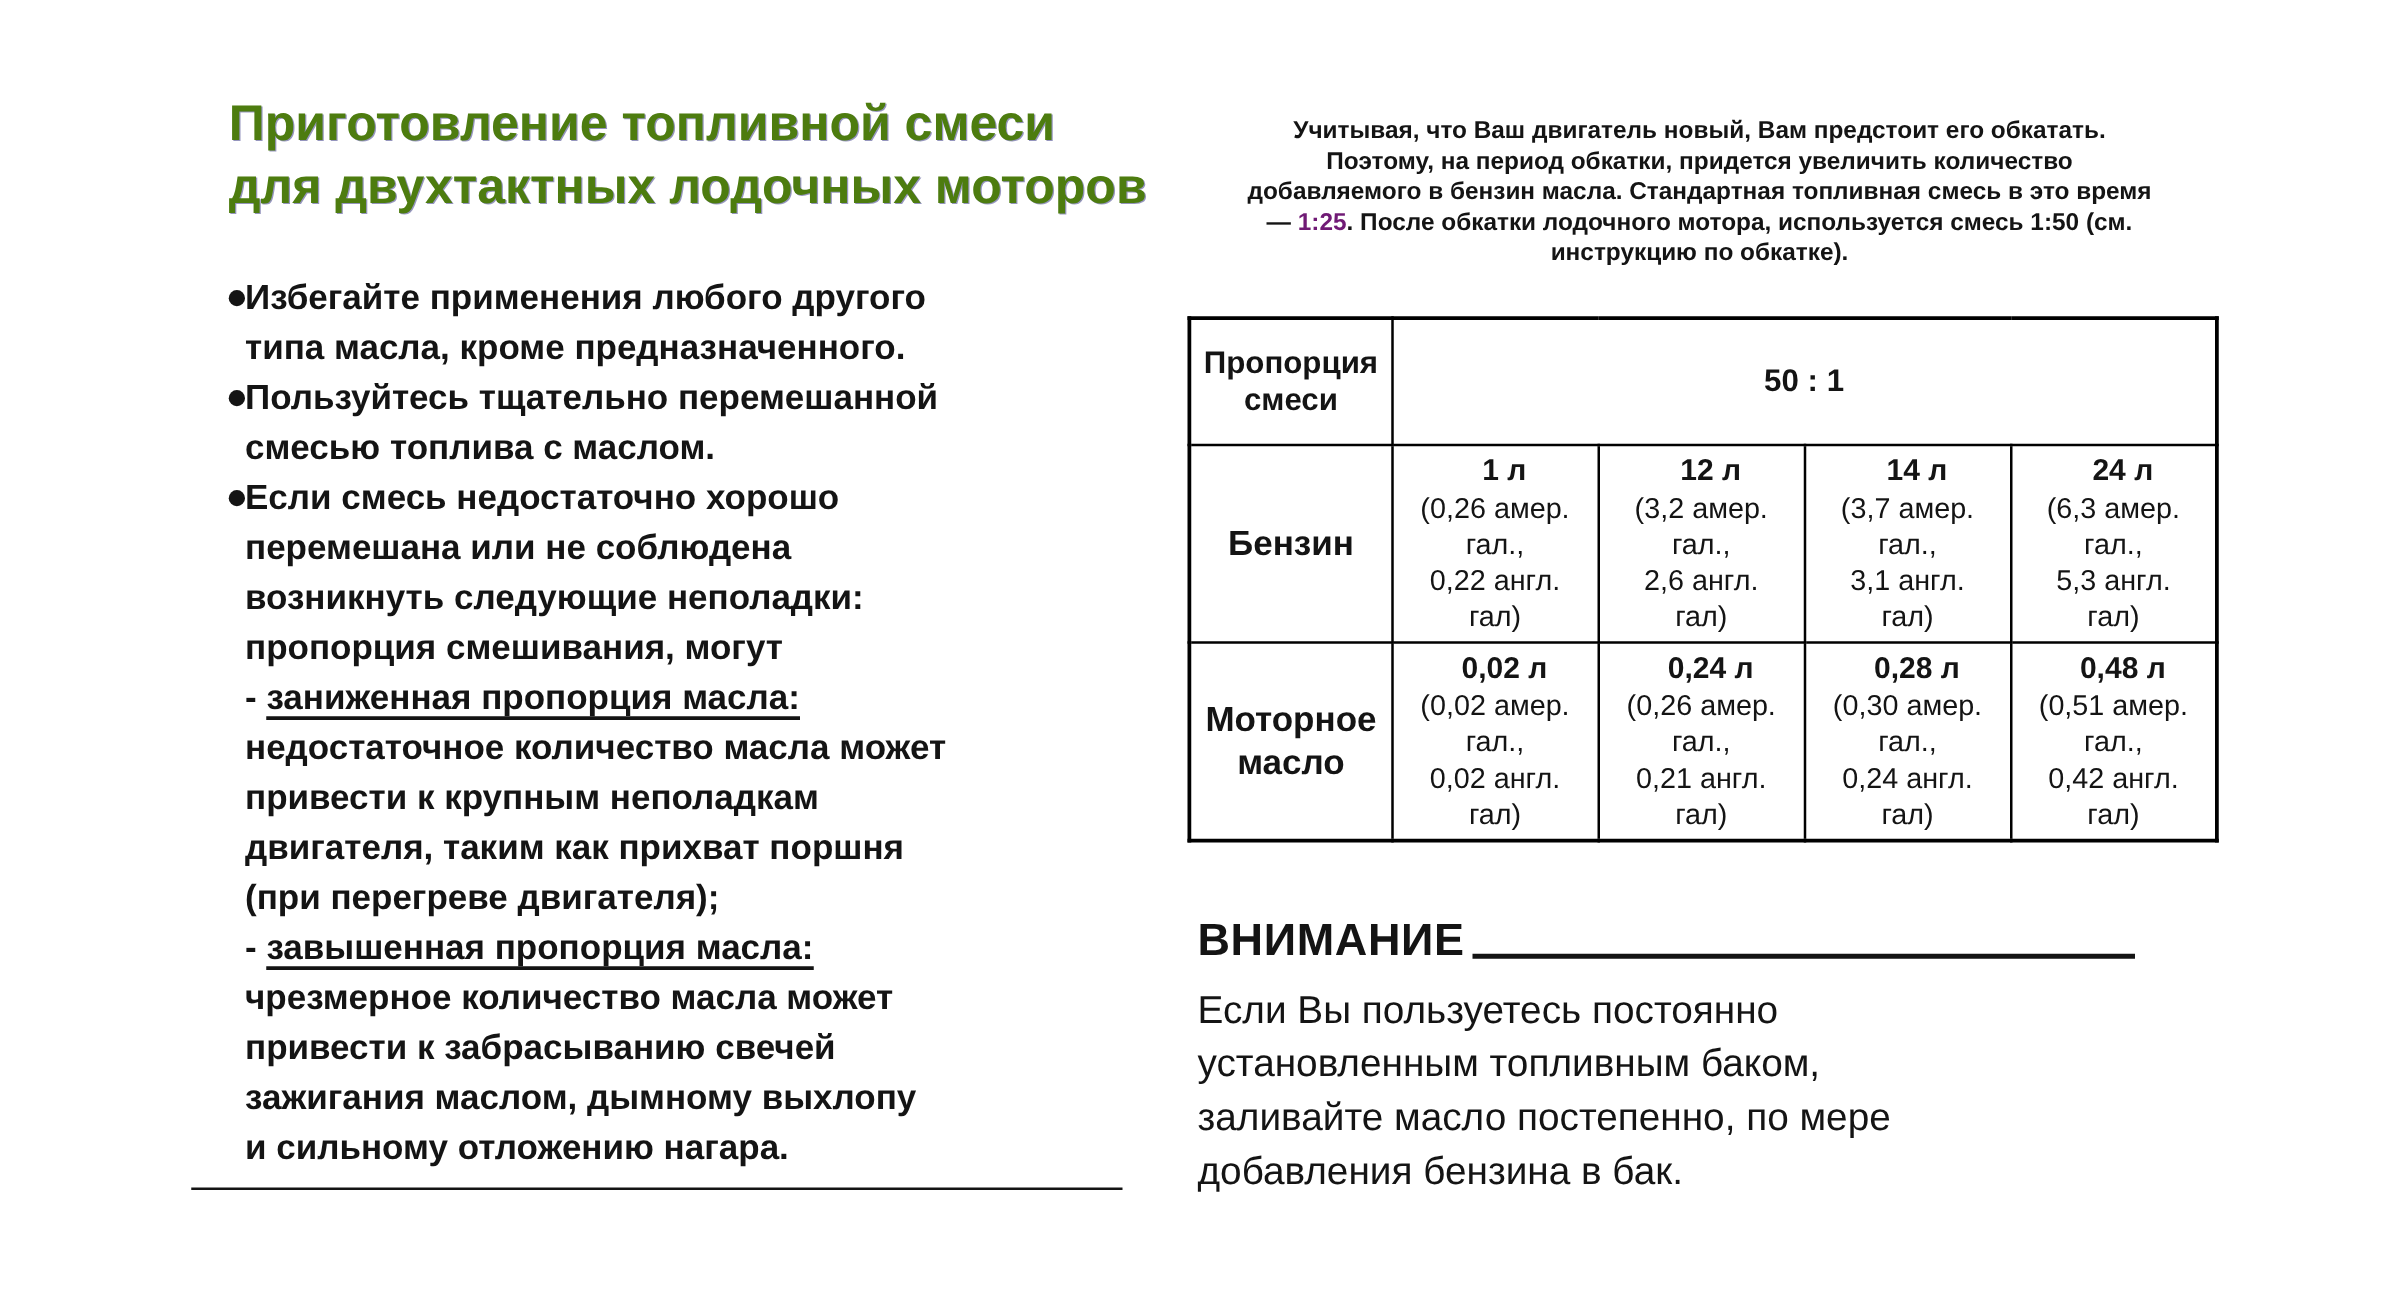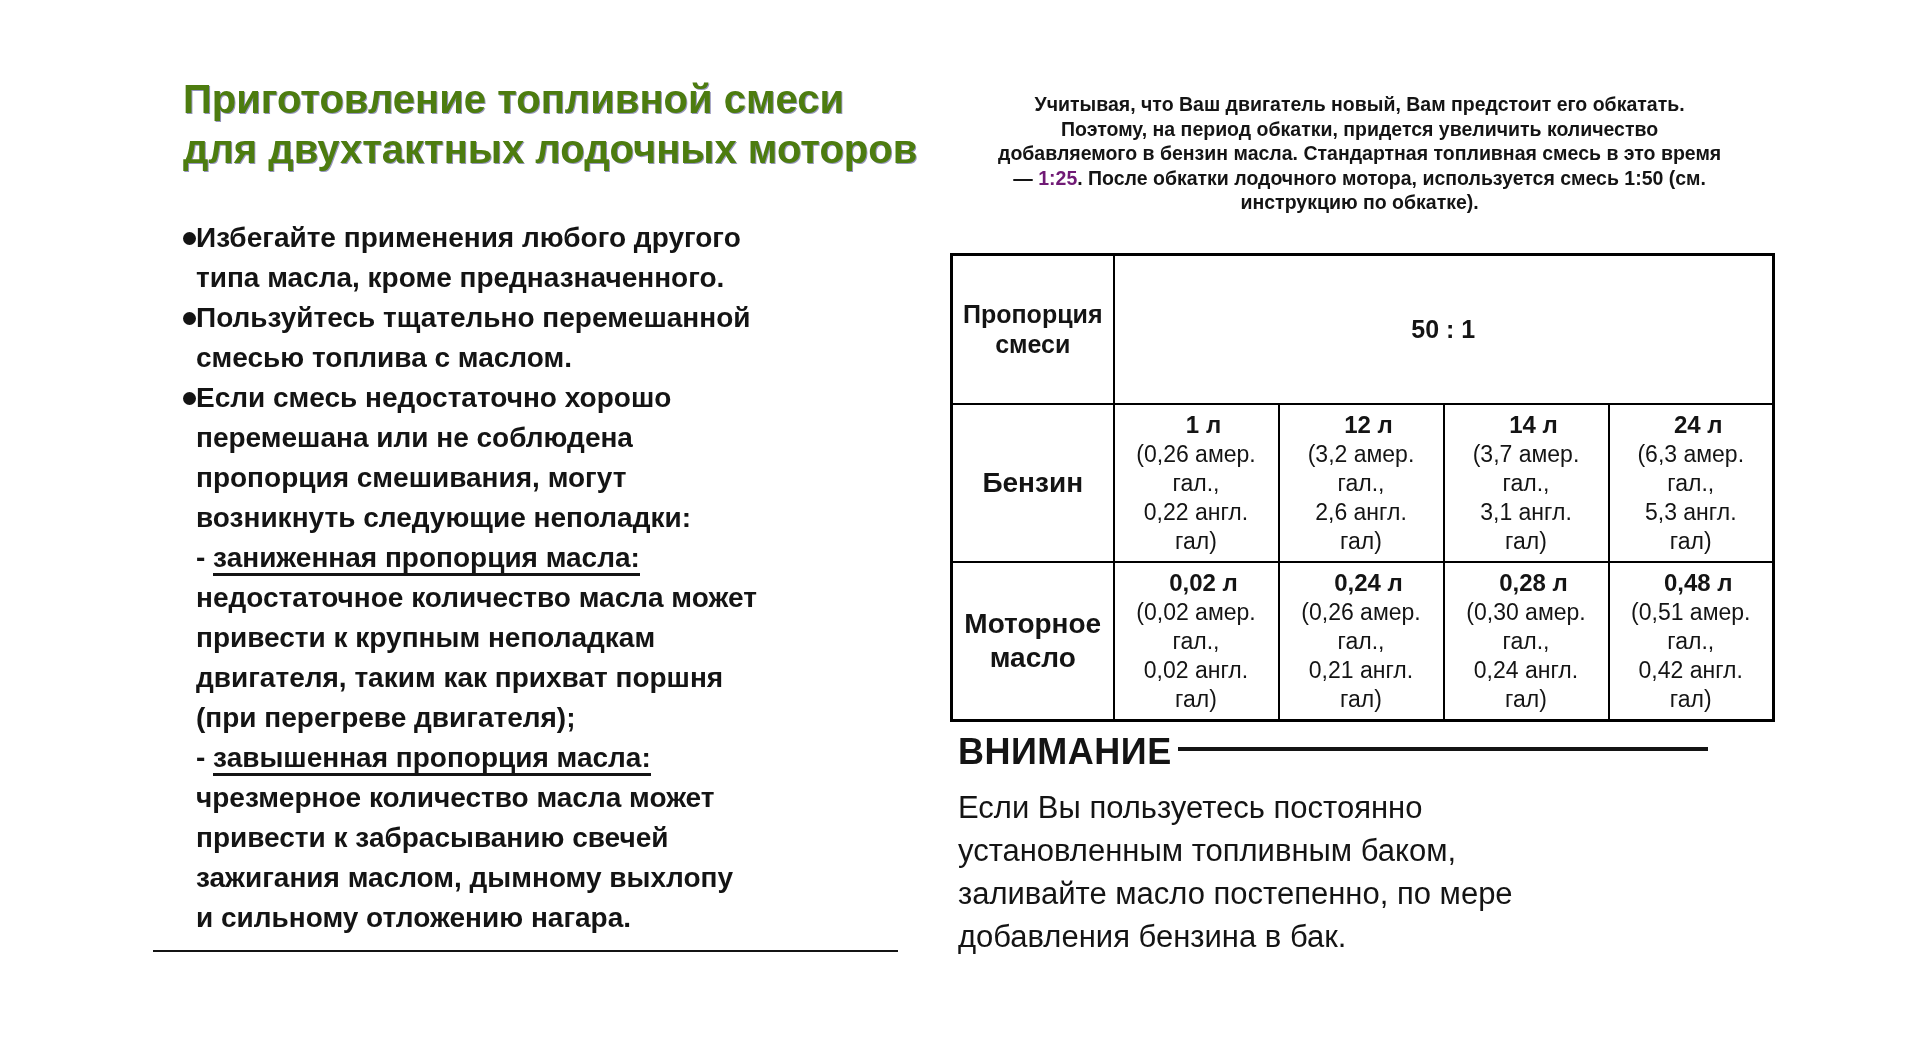--- a/index.html
+++ b/index.html
@@ -50,21 +50,21 @@
     border:2px solid #000;text-align:center;vertical-align:middle;padding:0 2px;
   }
   .th-label{font-size:25px;font-weight:bold;line-height:30px;}
   .ratio-50{font-size:25px;font-weight:bold;}
   .row-label{font-size:28px;font-weight:bold;line-height:34px;}
   .amount{font-size:24px;font-weight:bold;line-height:30px;margin-left:15px;}
   .detail-line{font-size:23px;line-height:29px;}
   
   .attention{
     position:absolute;left:958px;top:731px;width:750px;
-    display:flex;align-items:center;
+    display:flex;align-items:flex-end;
   }
   .attention-label{font-size:36px;font-weight:bold;white-space:nowrap;letter-spacing:.5px;}
   .attention-rule{flex:1;border-bottom:4px solid #141414;margin:0 0 6px 6px;height:0;}
   .note{position:absolute;left:958px;top:786px;}
   .nl{font-size:31px;font-weight:normal;line-height:43px;white-space:nowrap;}
 </style>
 </head>
 <body>
 
 <div class="title">
@@ -88,22 +88,22 @@
       <div class="bl">Пользуйтесь тщательно перемешанной</div>
       <div class="bl">смесью топлива с маслом.</div>
     </div>
   </div>
 
   <div class="bullet">
     <span class="dot"></span>
     <div class="lines">
       <div class="bl">Если смесь недостаточно хорошо</div>
       <div class="bl">перемешана или не соблюдена</div>
+      <div class="bl">возникнуть следующие неполадки:</div>
       <div class="bl">пропорция смешивания, могут</div>
-      <div class="bl">возникнуть следующие неполадки:</div>
       <div class="bl"><span>- </span><span class="ul">заниженная пропорция масла:</span></div>
       <div class="bl">недостаточное количество масла может</div>
       <div class="bl">привести к крупным неполадкам</div>
       <div class="bl">двигателя, таким как прихват поршня</div>
       <div class="bl">(при перегреве двигателя);</div>
       <div class="bl"><span>- </span><span class="ul">завышенная пропорция масла:</span></div>
       <div class="bl">чрезмерное количество масла может</div>
       <div class="bl">привести к забрасыванию свечей</div>
       <div class="bl">зажигания маслом, дымному выхлопу</div>
       <div class="bl">и сильному отложению нагара.</div>
@@ -123,21 +123,21 @@
 
 <table class="mix">
   <colgroup>
     <col style="width:162px">
       <col style="width:165px">
       <col style="width:165px">
       <col style="width:165px">
       <col style="width:165px">
   </colgroup>
   <tbody>
-      <tr style="height:149px">
+      <tr style="height:101px">
     <td class="th-label">Пропорция смеси</td>
     <td class="ratio-50" colspan="4">50 : 1</td>
   </tr>
   <tr style="height:158px">
     <td class="row-label">Бензин</td>
     <td>
       <div class="amount">1 л</div>
       <div class="detail-line">(0,26 амер.</div>
       <div class="detail-line">гал.,</div>
       <div class="detail-line">0,22 англ.</div>

